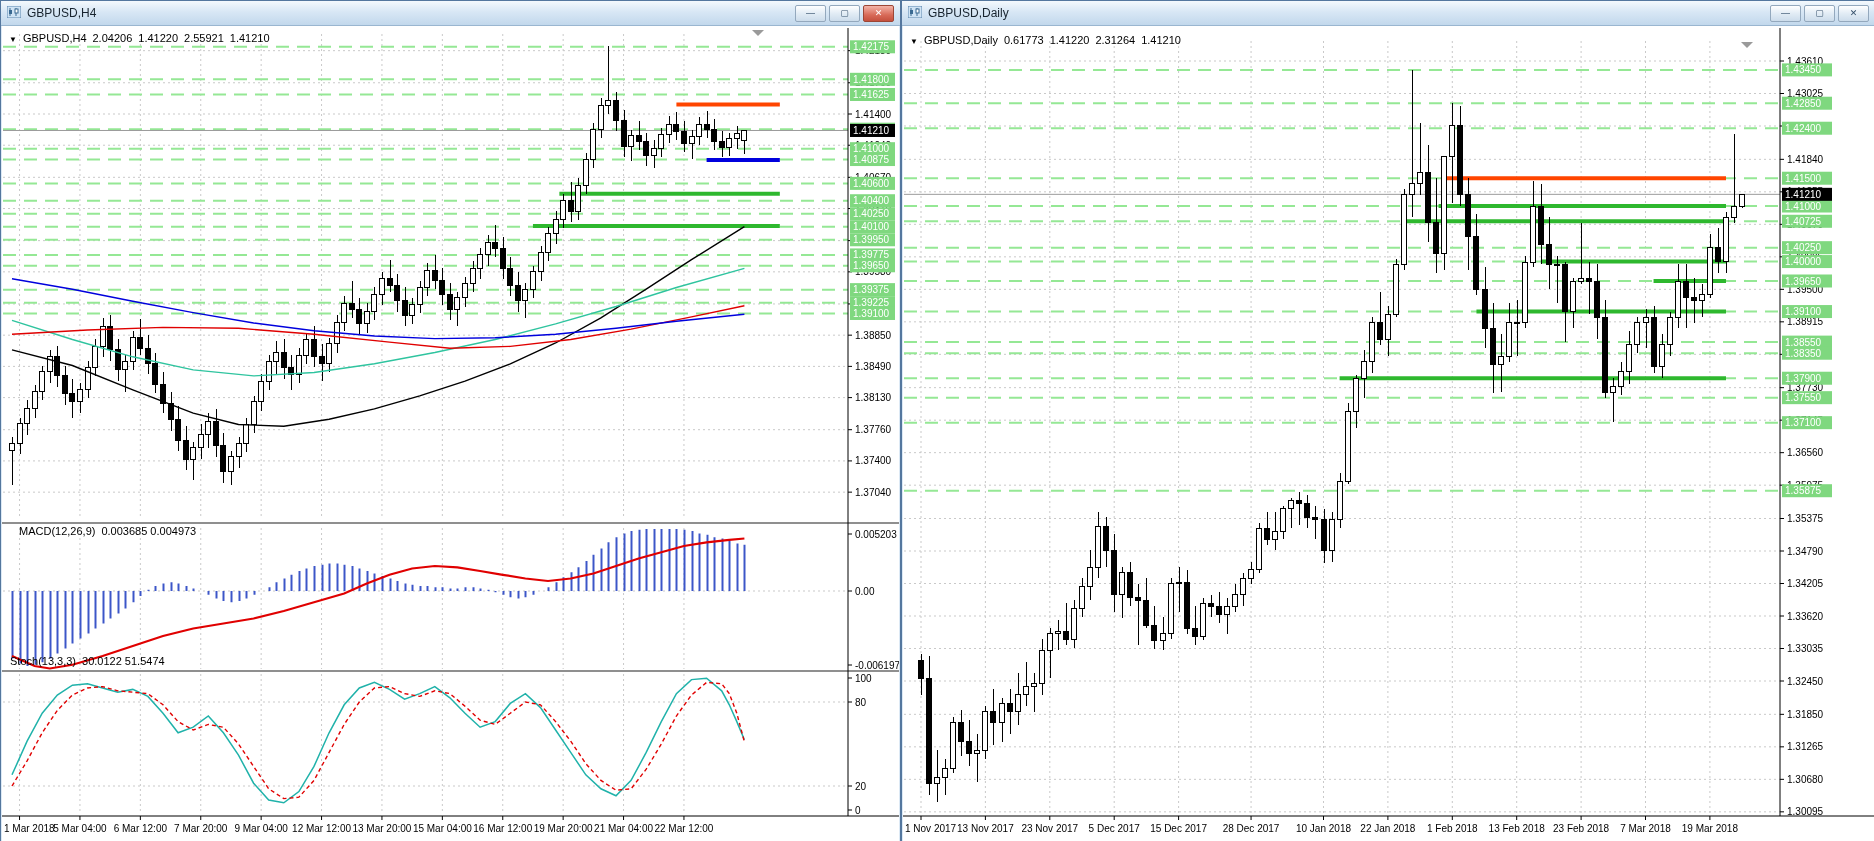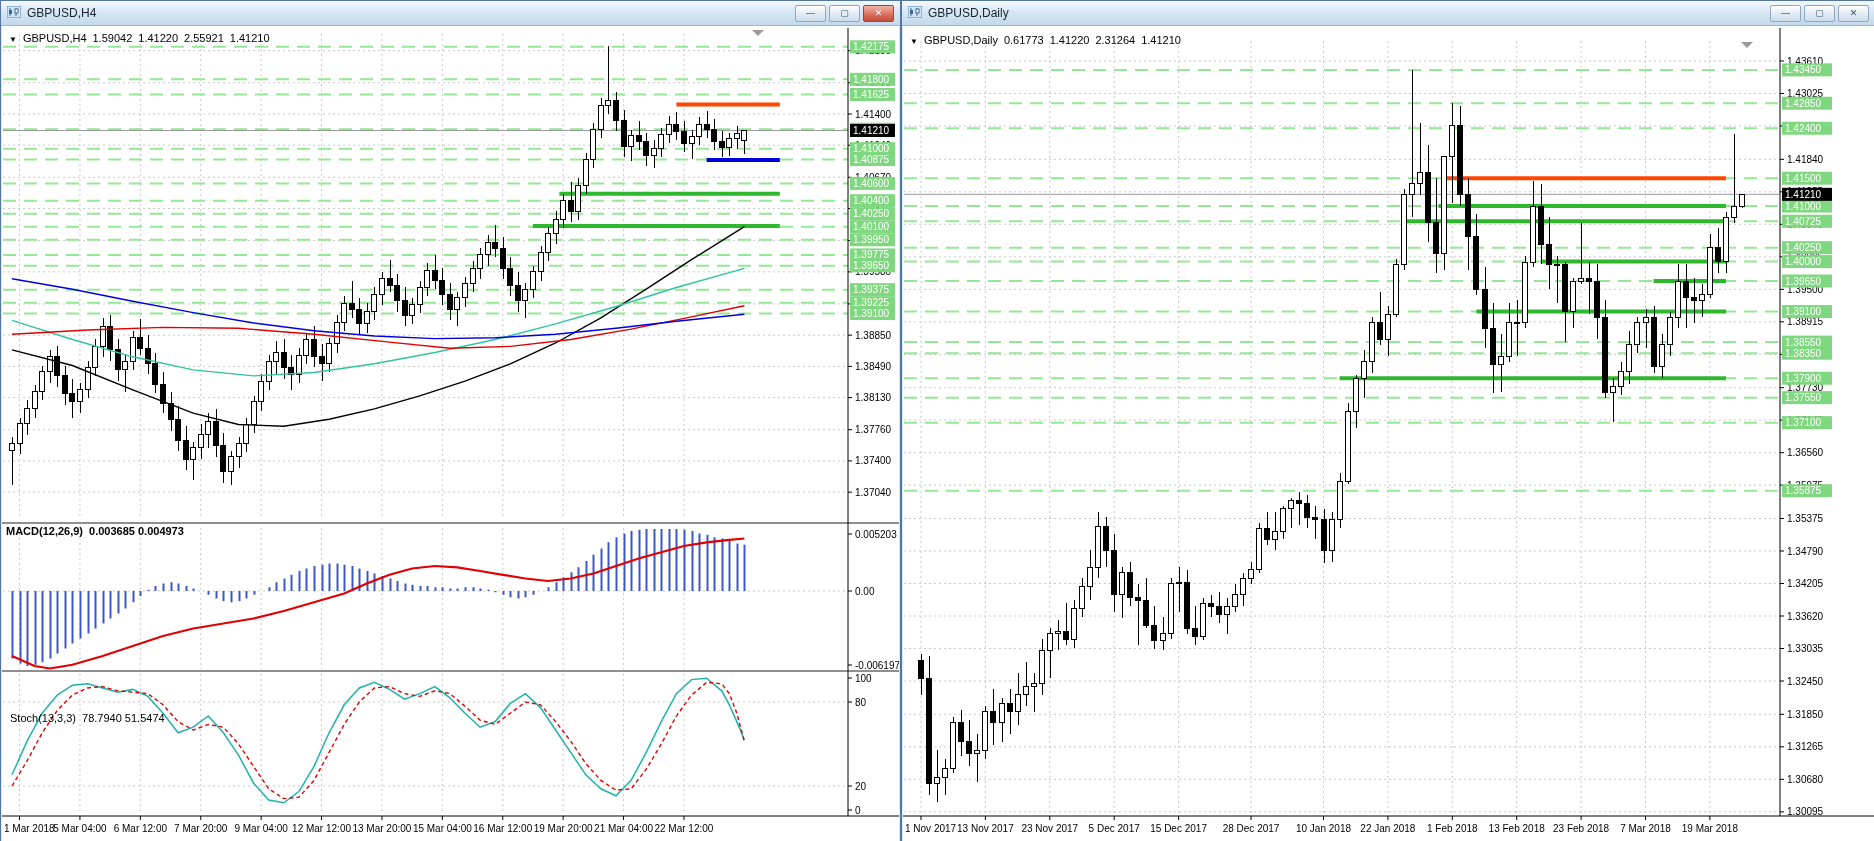--- a/index.html
+++ b/index.html
@@ -537,32 +537,32 @@
           <line x1="621.55" y1="790" x2="621.55" y2="794" stroke="#000" stroke-width="1"></line>
           <text x="621.55" y="802" fill="#000" font-size="10" text-anchor="middle" dy="0.35em" font-family="&quot;Liberation Sans&quot;,&quot;DejaVu Sans&quot;,sans-serif">21 Mar 04:00</text>
           <line x1="681.9499999999999" y1="790" x2="681.9499999999999" y2="794" stroke="#000" stroke-width="1"></line>
           <text x="681.9499999999999" y="802" fill="#000" font-size="10" text-anchor="middle" dy="0.35em" font-family="&quot;Liberation Sans&quot;,&quot;DejaVu Sans&quot;,sans-serif">22 Mar 12:00</text>
         </g>
         <polygon points="750,4 762,4 756,10" fill="#9a9a9a"></polygon>
       </svg>
     <div class="overlay" style="left:7px;top:6px;">
       <span class="arrow">▼</span>
       <span>GBPUSD,H4</span>
-      <span>1.59042</span>
+      <span>2.04206</span>
       <span>1.41220</span>
       <span>2.55921</span>
       <span>1.41210</span>
     </div>
-    <div class="overlay" style="left:4px;top:499px;font-weight:bold;">
+    <div class="overlay" style="left:17px;top:499px;">
       <span>MACD(12,26,9)</span>
       <span>0.003685 0.004973</span>
     </div>
-    <div class="overlay" style="left:8px;top:686px;">
+    <div class="overlay" style="left:8px;top:629px;">
       <span>Stoch(13,3,3)</span>
-      <span>78.7940 51.5474</span>
+      <span>30.0122 51.5474</span>
     </div>
   </div>
 </div>
 
 <div class="window" style="left:901px;top:0;width:973px;height:841px;">
   <div class="titlebar">
     <span class="ticon">
       <svg width="14" height="12">
           <rect x="0" y="0" width="14" height="12" fill="#cfe3f4" stroke="#5a85ad"></rect>
           <line x1="3" y1="2" x2="3" y2="10" stroke="#3a6a92"></line>

